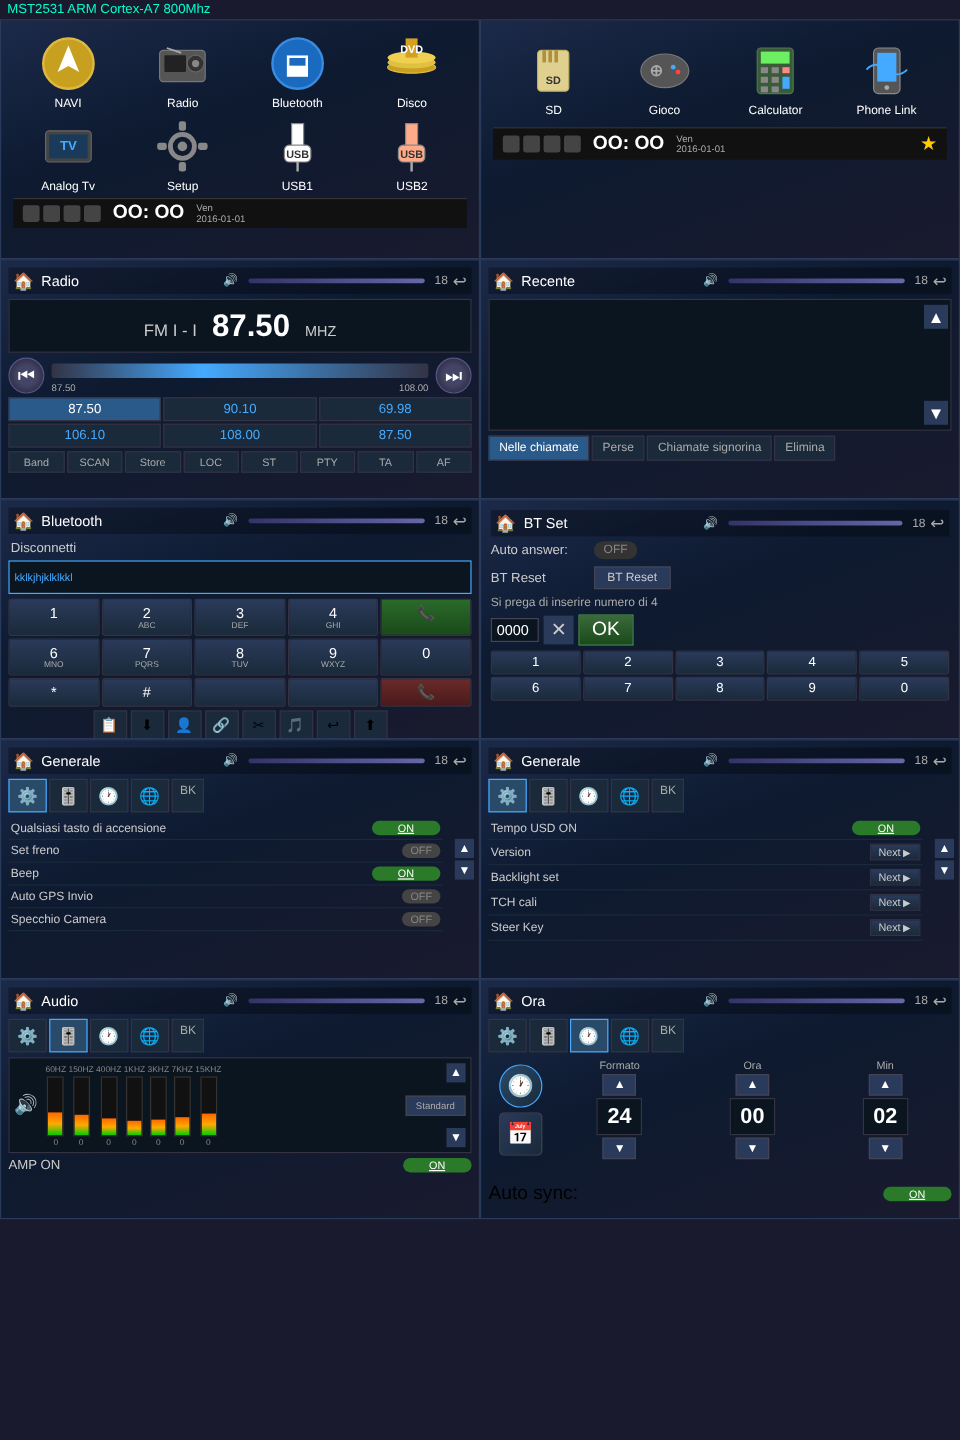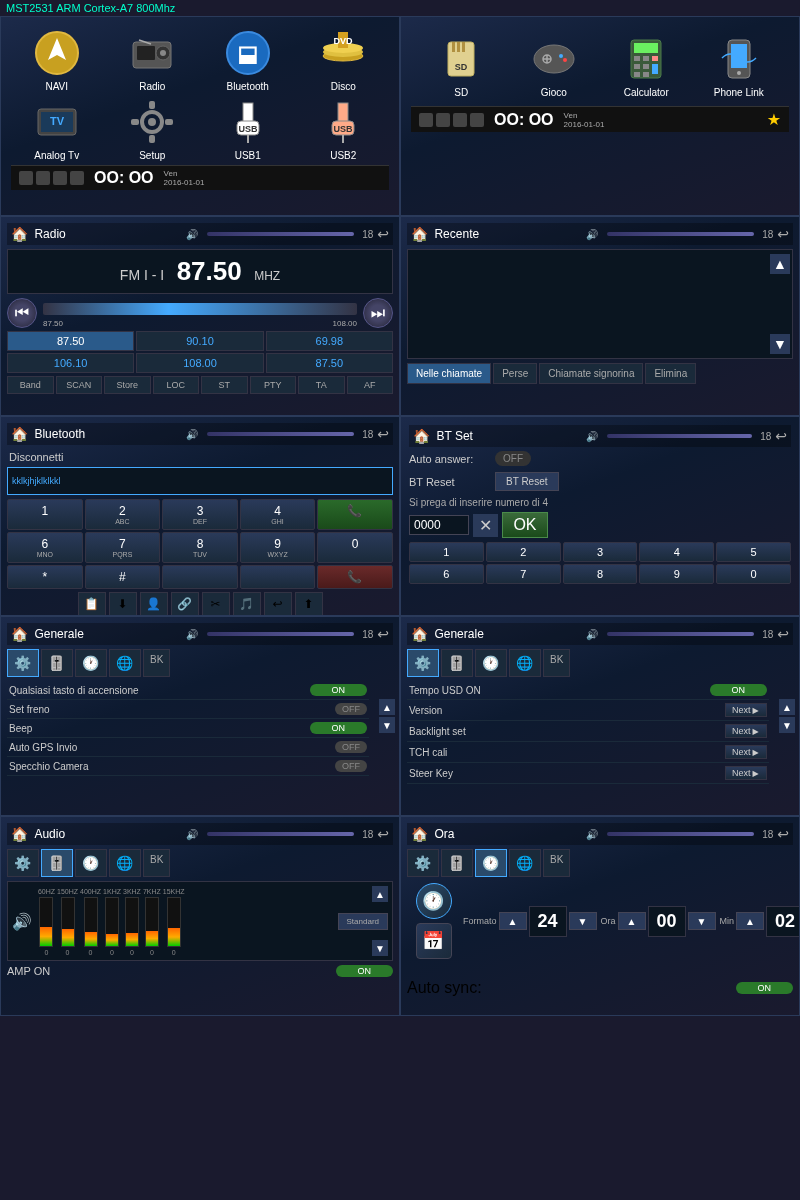--- a/index.html
+++ b/index.html
@@ -112,56 +112,56 @@
     .bt-func-icon { width: 28px; height: 24px; background: #1a2a3a; border: 1px solid #334; display: flex; align-items: center; justify-content: center; font-size: 12px; cursor: pointer; }
 
     
     .btset-panel { padding: 8px; height: 200px; }
     .btset-row { display: flex; align-items: center; margin-bottom: 6px; gap: 6px; }
     .btset-label { color: #ccc; font-size: 11px; min-width: 80px; }
     .toggle-off { background: #333; color: #888; font-size: 10px; padding: 2px 8px; border-radius: 10px; cursor: pointer; }
     .btn-gray { background: #2a3a5a; color: #ccc; font-size: 10px; padding: 3px 10px; border: 1px solid #445; cursor: pointer; }
     .btset-hint { color: #aaa; font-size: 10px; margin-bottom: 4px; }
     .btset-input-row { display: flex; gap: 4px; align-items: center; }
-    .btset-input { background: #0a1520; border: 1px solid #445; color: #fff; font-size: 12px; padding: 2px 4px; width: 60px; }
+    .btset-input { background: #0a1520; border: 1px solid #445; color: #fff; font-size: 12px; padding: 2px 4px; width: 40px; }
     .btset-clear { background: #2a3a5a; color: #ccc; padding: 2px 6px; cursor: pointer; }
     .btset-ok { background: linear-gradient(180deg, #3a6a3a, #1a4a1a); color: #fff; padding: 3px 10px; cursor: pointer; border: 1px solid #4a8a4a; }
     .btset-numgrid { display: grid; grid-template-columns: repeat(5, 1fr); gap: 2px; margin-top: 4px; }
     .btset-numgrid .num-btn { font-size: 11px; padding: 3px; }
 
     
     .gen-panel { padding: 6px; height: 200px; }
     .icon-tabs { display: flex; gap: 2px; margin-bottom: 4px; }
     .icon-tab { width: 32px; height: 28px; background: #1a2a3a; border: 1px solid #334; display: flex; align-items: center; justify-content: center; font-size: 14px; cursor: pointer; color: #aaa; }
     .icon-tab.active { background: #2a4a6a; border-color: #4af; color: #4af; }
     .bk-tab { background: #1a2a3a; border: 1px solid #334; color: #aaa; font-size: 10px; padding: 4px 6px; cursor: pointer; }
     .setting-row { display: flex; align-items: center; padding: 3px 2px; border-bottom: 1px solid #1a2a3a; }
     .setting-label { color: #ccc; font-size: 10px; flex: 1; }
-    .toggle-switch-on { background: #2a7a2a; color: #fff; font-size: 9px; padding: 1px 22px; border-radius: 8px; min-width: 32px; text-align: left; cursor: pointer; }
+    .toggle-switch-on { background: #2a7a2a; color: #fff; font-size: 9px; padding: 1px 22px; border-radius: 8px; min-width: 32px; text-align: left; cursor: pointer; text-decoration: underline; }
     .toggle-switch-off { background: #444; color: #888; font-size: 9px; padding: 1px 6px; border-radius: 8px; min-width: 32px; text-align: center; cursor: pointer; }
     .scroll-right { position: absolute; right: 4px; top: 50%; transform: translateY(-50%); display: flex; flex-direction: column; gap: 2px; }
     .scroll-arrow { width: 16px; height: 16px; background: #2a3a5a; color: #fff; display: flex; align-items: center; justify-content: center; font-size: 10px; cursor: pointer; }
     .next-btn { background: linear-gradient(180deg, #2a3a5a, #1a2a3a); color: #ccc; font-size: 9px; padding: 1px 6px; border: 1px solid #334; cursor: pointer; min-width: 42px; display: flex; align-items: center; gap: 2px; }
     .next-chevron { font-size: 8px; }
 
     
     .audio-panel { padding: 6px; height: 200px; }
     .eq-col { display: flex; flex-direction: column; align-items: center; }
     .eq-label { color: #888; font-size: 7px; margin-bottom: 2px; }
     .eq-bar-container { width: 14px; height: 50px; background: #111; border: 1px solid #333; display: flex; flex-direction: column; justify-content: flex-end; overflow: hidden; position: relative; }
     .eq-bar { width: 100%; background: linear-gradient(180deg, #ff6600, #ffaa00, #00cc00); }
     .eq-val { color: #888; font-size: 7px; margin-top: 2px; }
     .eq-preset { background: #2a3a5a; color: #aaa; font-size: 8px; padding: 3px 8px; border: 1px solid #445; cursor: pointer; align-self: flex-start; margin-left: auto; }
     .amp-row { display: flex; align-items: center; gap: 6px; margin-top: 4px; }
     .amp-label { color: #ccc; font-size: 11px; }
 
     
     .ora-panel { padding: 6px; height: 200px; }
     .time-icon { width: 36px; height: 36px; background: linear-gradient(135deg, #2a4a6a, #1a2a3a); border: 1px solid #4af; border-radius: 50%; display: flex; align-items: center; justify-content: center; font-size: 18px; cursor: pointer; color: #4af; }
-    .time-col { display: flex; flex-direction: row; align-items: center; gap: 2px; }
+    .time-col { display: flex; flex-direction: column; align-items: center; gap: 2px; }
     .time-col-label { color: #aaa; font-size: 9px; }
     .time-up { background: #2a3a5a; color: #fff; width: 28px; height: 18px; display: flex; align-items: center; justify-content: center; cursor: pointer; font-size: 10px; border: 1px solid #445; }
     .time-val { background: #0a1520; color: #fff; font-size: 18px; font-weight: bold; padding: 4px 6px; border: 1px solid #334; text-align: center; min-width: 38px; }
     .time-down { background: #2a3a5a; color: #fff; width: 28px; height: 18px; display: flex; align-items: center; justify-content: center; cursor: pointer; font-size: 10px; border: 1px solid #445; }
     .autosync-row { display: flex; align-items: center; gap: 6px; margin-top: 20px; }
     .cal-icon { width: 36px; height: 36px; background: linear-gradient(135deg, #2a3a5a, #1a2a3a); border: 1px solid #445; border-radius: 4px; display: flex; align-items: center; justify-content: center; font-size: 18px; cursor: pointer; color: #aaa; }
   </style>
 </head>
 <body>
 

